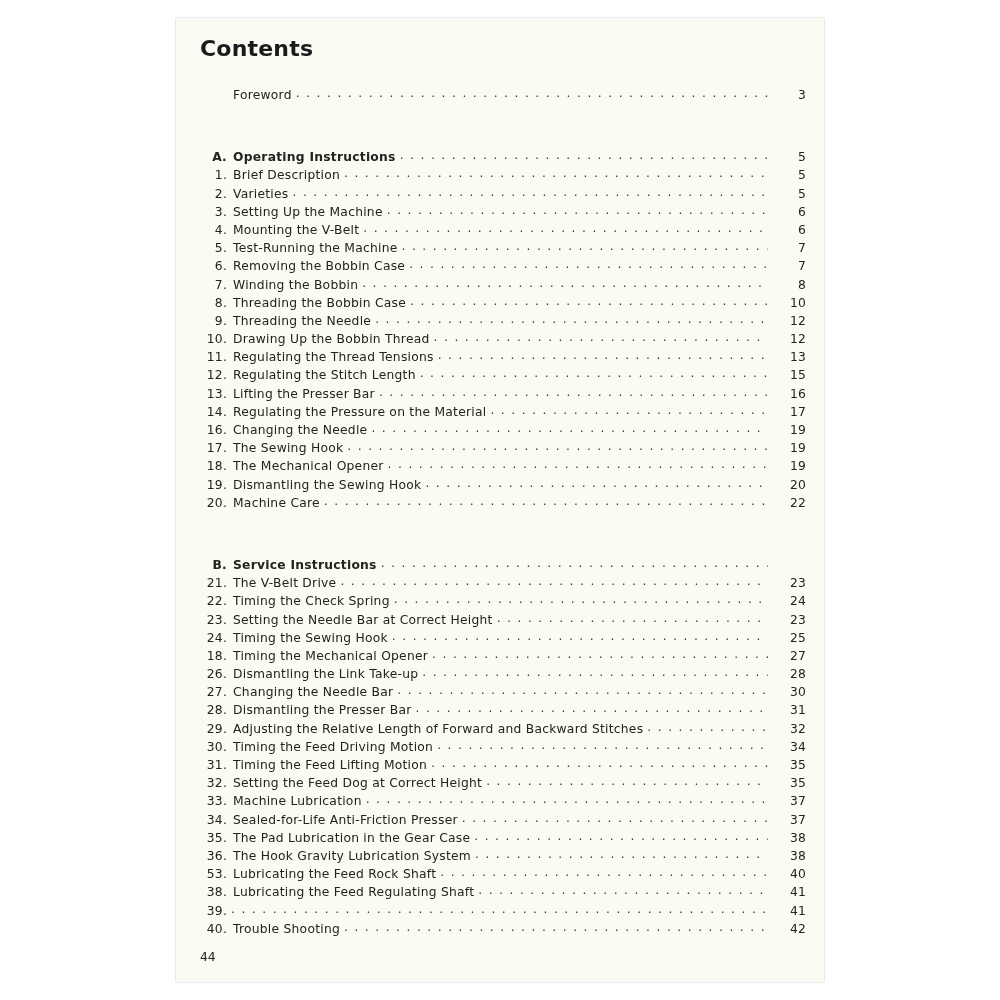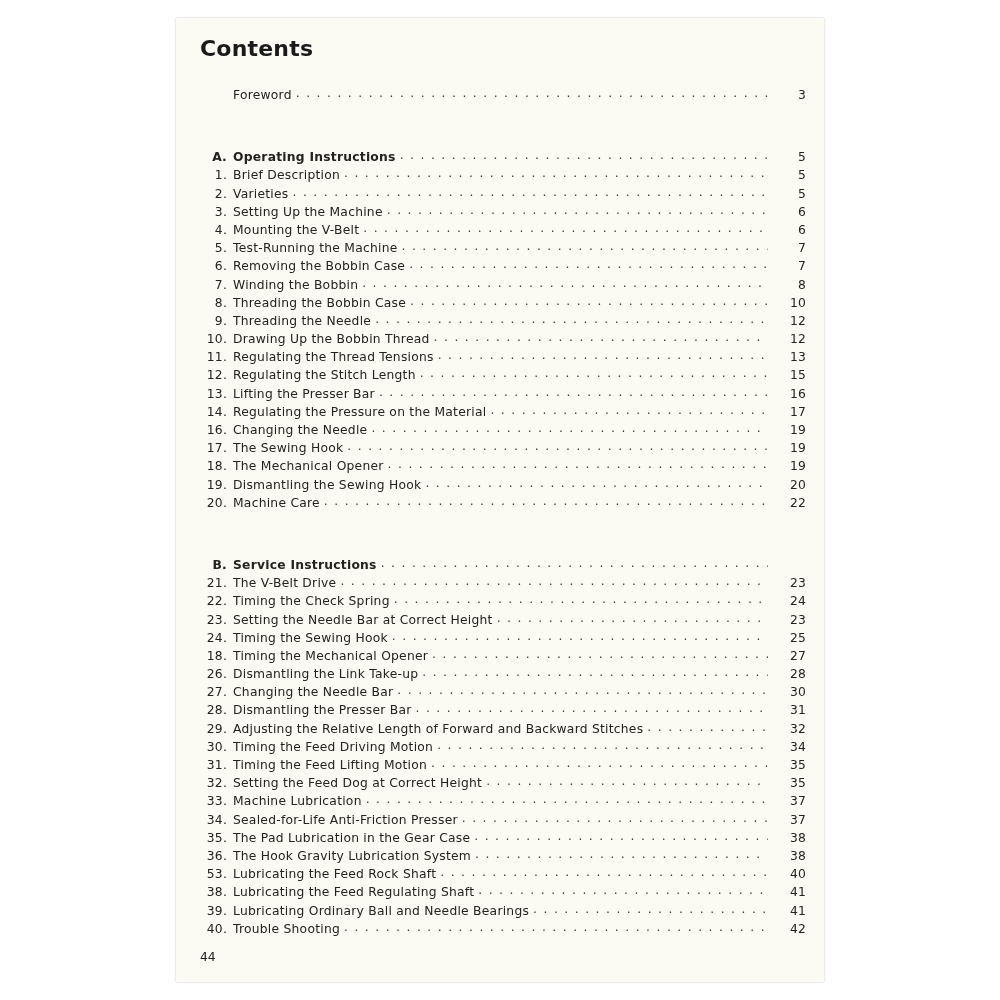--- a/index.html
+++ b/index.html
@@ -338,21 +338,20 @@
           <span class="pg">40</span>
         </div>
         <div class="row">
           <span class="num">38.</span>
           <span class="lbl">Lubricating the Feed Regulating Shaft</span>
           <span class="leader"></span>
           <span class="pg">41</span>
         </div>
         <div class="row">
           <span class="num">39.</span>
-          <span class="lbl">Lubricating Ordinary Ball and Needle Bearings</span>
           <span class="leader"></span>
           <span class="pg">41</span>
         </div>
         <div class="row">
           <span class="num">40.</span>
           <span class="lbl">Trouble Shooting</span>
           <span class="leader"></span>
           <span class="pg">42</span>
         </div>
       </div>

